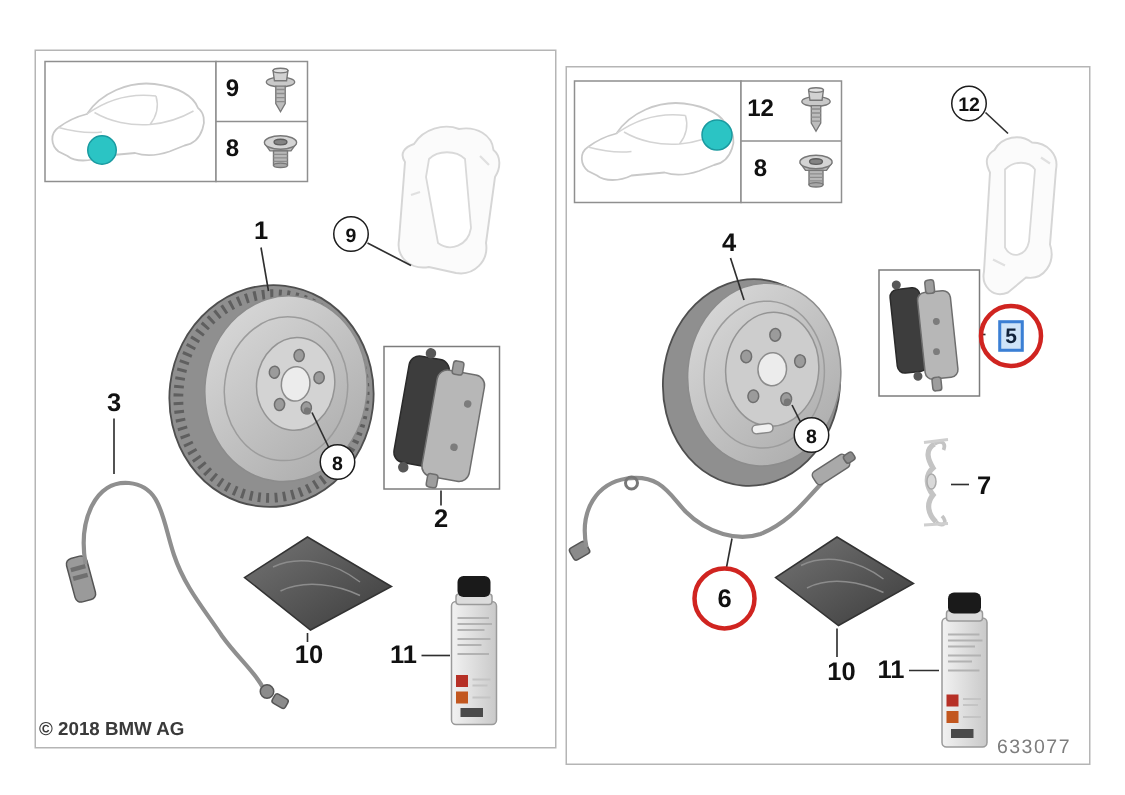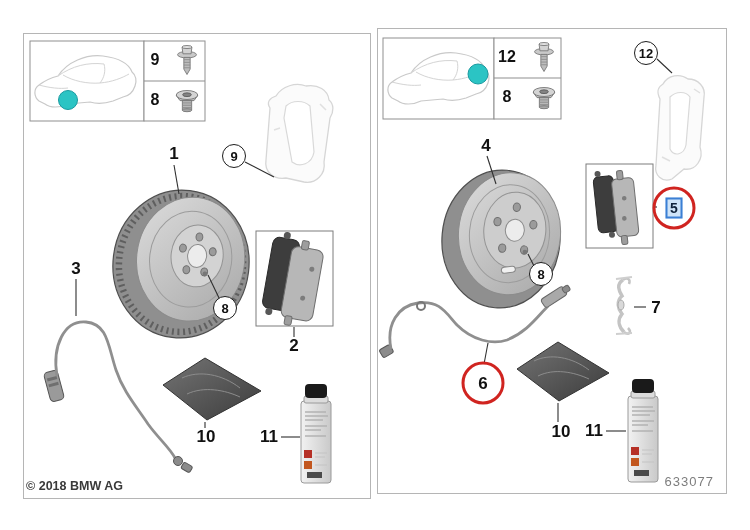--- a/index.html
+++ b/index.html
@@ -152,21 +152,21 @@
     <div class="ov circ" style="left:210px;top:122px">9</div>
     <div class="ov circ" style="left:201px;top:274px">8</div>
     <div class="ov num" style="left:52px;top:235px">3</div>
     <div class="ov num" style="left:270px;top:312px">2</div>
     <div class="ov num" style="left:182px;top:403px">10</div>
     <div class="ov num" style="left:245px;top:403px">11</div>
 
     <div class="copy" style="position:absolute;left:2px;top:445px">© 2018 BMW AG</div>
   </section>
 
-  <section class="panel" style="left:377px;top:28px;width:348px;height:464px">
+  <section class="panel" style="left:377px;top:44px;width:348px;height:464px">
     <svg class="art" width="348" height="464" viewBox="0 0 348 464">
       <defs>
         <linearGradient id="gmR" x1="0" y1="0" x2="1" y2="1">
           <stop offset="0" stop-color="#dcdcdc"></stop>
             <stop offset="1" stop-color="#a8a8a8"></stop>
         </linearGradient>
         <linearGradient id="gpkR" x1="0" y1="0" x2="1" y2="1">
           <stop offset="0" stop-color="#747474"></stop>
             <stop offset="1" stop-color="#3c3c3c"></stop>
         </linearGradient>

